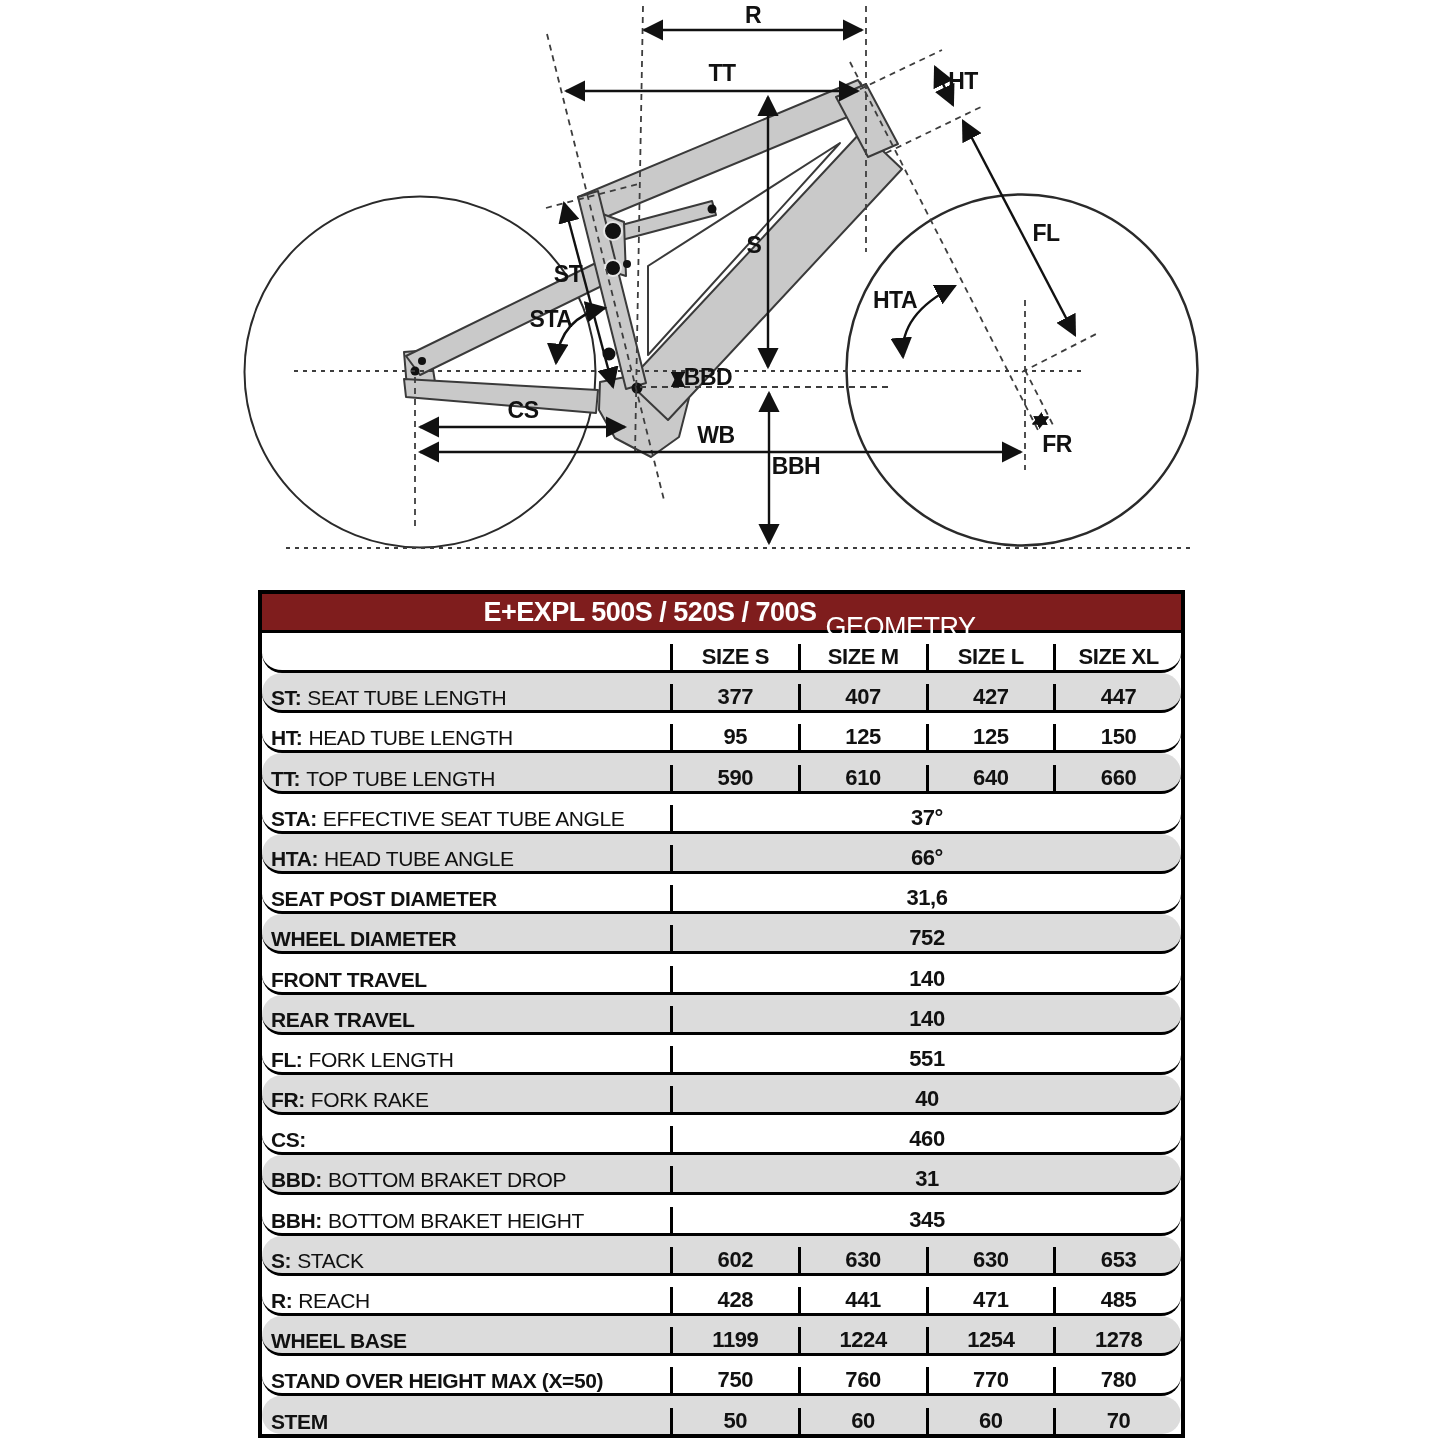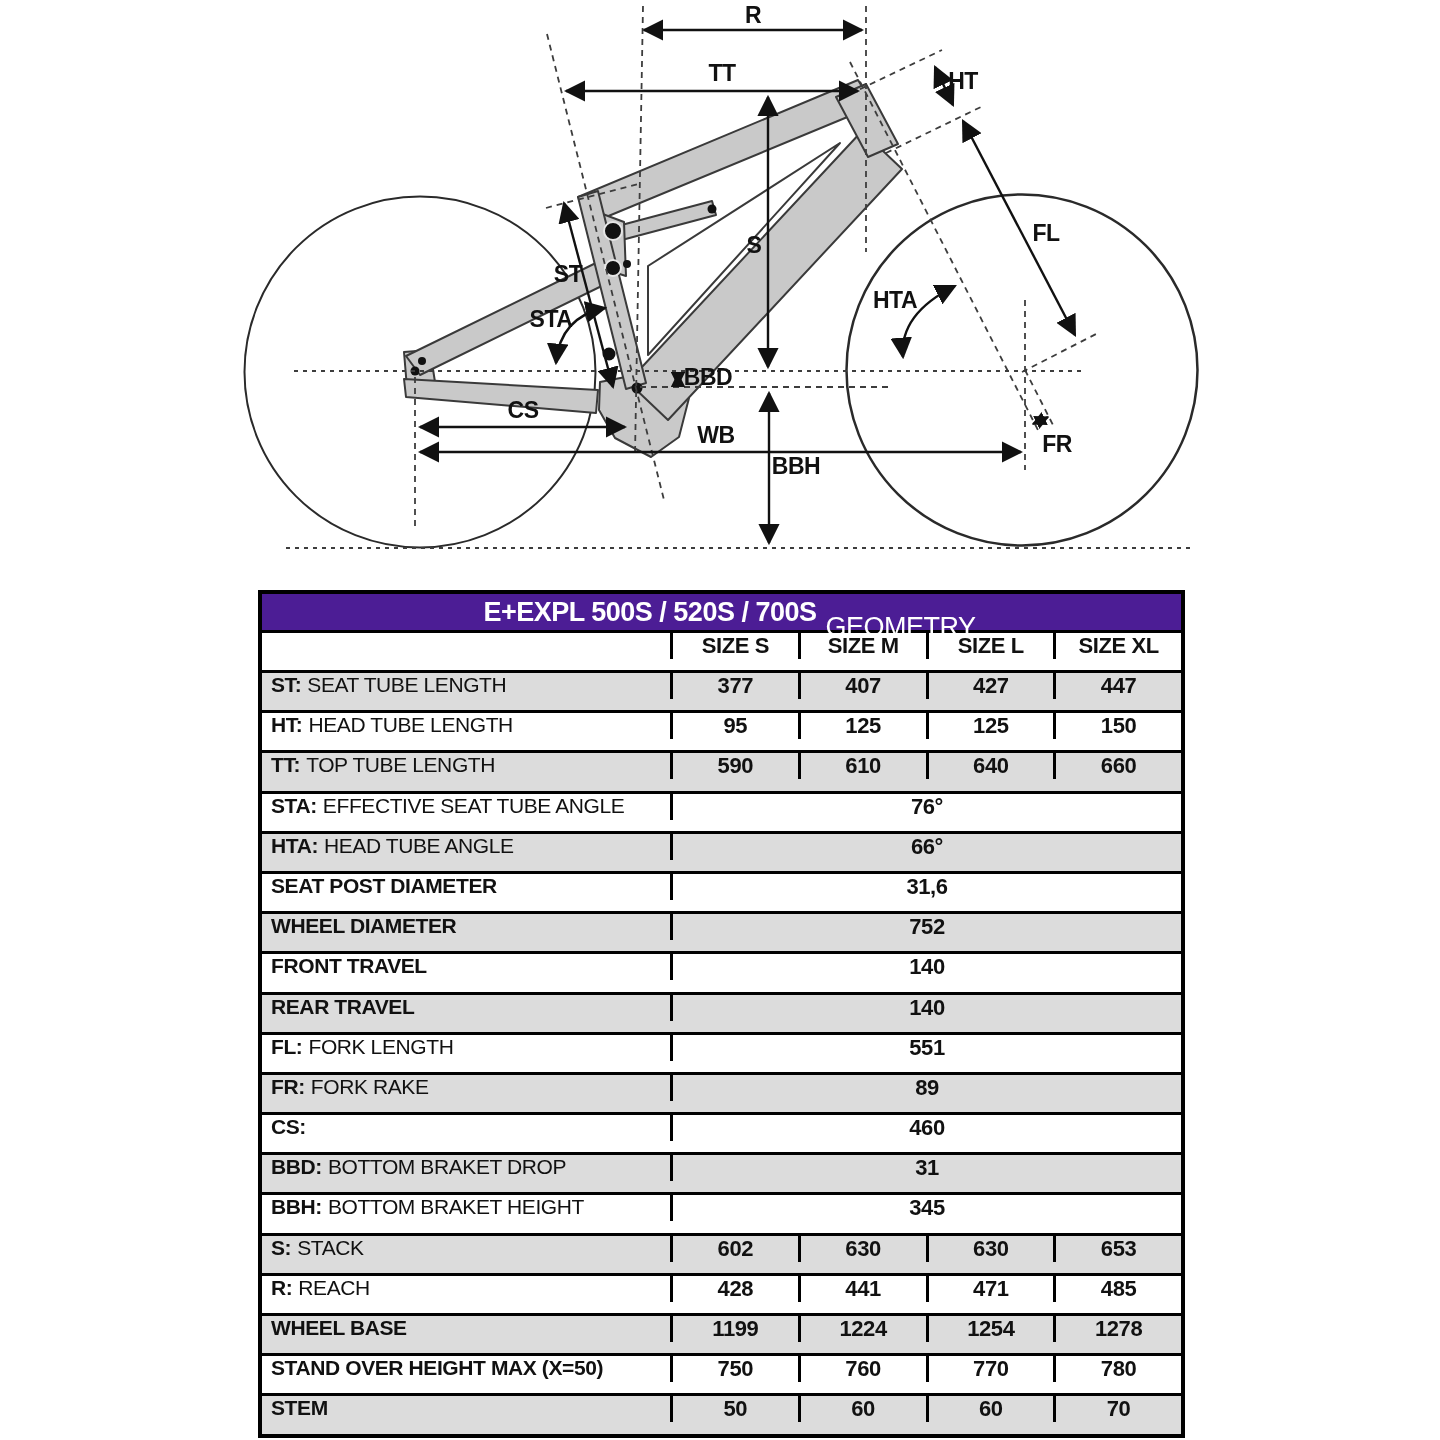--- a/index.html
+++ b/index.html
@@ -10,25 +10,25 @@
   .dot-line{fill:none;stroke:#3d3d3d;stroke-width:2;stroke-dasharray:4 5;}
   .arrow{fill:none;stroke:#111;stroke-width:2.4;}
   .frame{fill:#c9c9c9;stroke:#3a3a3a;stroke-width:2;stroke-linejoin:round;}
   .cutout{fill:#ffffff;stroke:#3a3a3a;stroke-width:2;stroke-linejoin:round;}
   .wheel{fill:none;stroke:#2a2a2a;}
   .pivot{fill:#111;}
   .pivot-ring{fill:#111;stroke:#e6e6e6;stroke-width:2;}
 
   #geo-table{position:absolute;left:258px;top:590px;width:927px;box-sizing:border-box;
     border:4px solid #000;background:#fff;}
-  .t-title{height:36px;background:#4c1d95;color:#fff;display:flex;align-items:center;justify-content:center;
+  .t-title{height:36px;background:#7f1d1d;color:#fff;display:flex;align-items:center;justify-content:center;
     border-bottom:3px solid #000;font-size:27px;letter-spacing:-0.5px;white-space:nowrap;padding-left:16px;}
   .t-title .model{font-weight:700;margin-right:9px;}
   .t-title .suffix{font-weight:400;margin-top:30px;}
-  .t-row{display:flex;border-bottom:3px solid #000;height:37.2px;align-items:flex-start;}
+  .t-row{display:flex;border-bottom:3px solid #000;height:37.2px;align-items:flex-end;border-radius:20px;}
   .t-row:last-child{border-bottom:none;}
   .t-row.header{height:37px;background:#fff;}
   .t-row.shaded{background:#dcdcdc;}
   .lcell{width:408px;display:flex;align-items:center;padding-left:9px;box-sizing:border-box;
     font-size:21px;letter-spacing:-0.4px;color:#111;white-space:nowrap;overflow:hidden;}
   .lcell .pfx{font-weight:700;margin-right:6px;}
   .lcell .lbl{font-weight:400;}
   .lcell.allbold .lbl{font-weight:700;}
   .vcell{flex:1;border-left:3px solid #000;display:flex;align-items:center;justify-content:center;
     font-weight:700;font-size:22px;letter-spacing:-0.4px;color:#111;}
@@ -163,21 +163,21 @@
         <div class="vcell">590</div>
         <div class="vcell">610</div>
         <div class="vcell">640</div>
         <div class="vcell">660</div>
       </div>
       <div class="t-row">
         <div class="lcell">
           <span class="pfx">STA:</span>
           <span class="lbl">EFFECTIVE SEAT TUBE ANGLE</span>
         </div>
-        <div class="vcell span">76°</div>
+        <div class="vcell span">37°</div>
       </div>
       <div class="t-row shaded">
         <div class="lcell">
           <span class="pfx">HTA:</span>
           <span class="lbl">HEAD TUBE ANGLE</span>
         </div>
         <div class="vcell span">66°</div>
       </div>
       <div class="t-row">
         <div class="lcell allbold">
@@ -208,21 +208,21 @@
           <span class="pfx">FL:</span>
           <span class="lbl">FORK LENGTH</span>
         </div>
         <div class="vcell span">551</div>
       </div>
       <div class="t-row shaded">
         <div class="lcell">
           <span class="pfx">FR:</span>
           <span class="lbl">FORK RAKE</span>
         </div>
-        <div class="vcell span">89</div>
+        <div class="vcell span">40</div>
       </div>
       <div class="t-row">
         <div class="lcell">
           <span class="pfx">CS:</span>
         </div>
         <div class="vcell span">460</div>
       </div>
       <div class="t-row shaded">
         <div class="lcell">
           <span class="pfx">BBD:</span>

